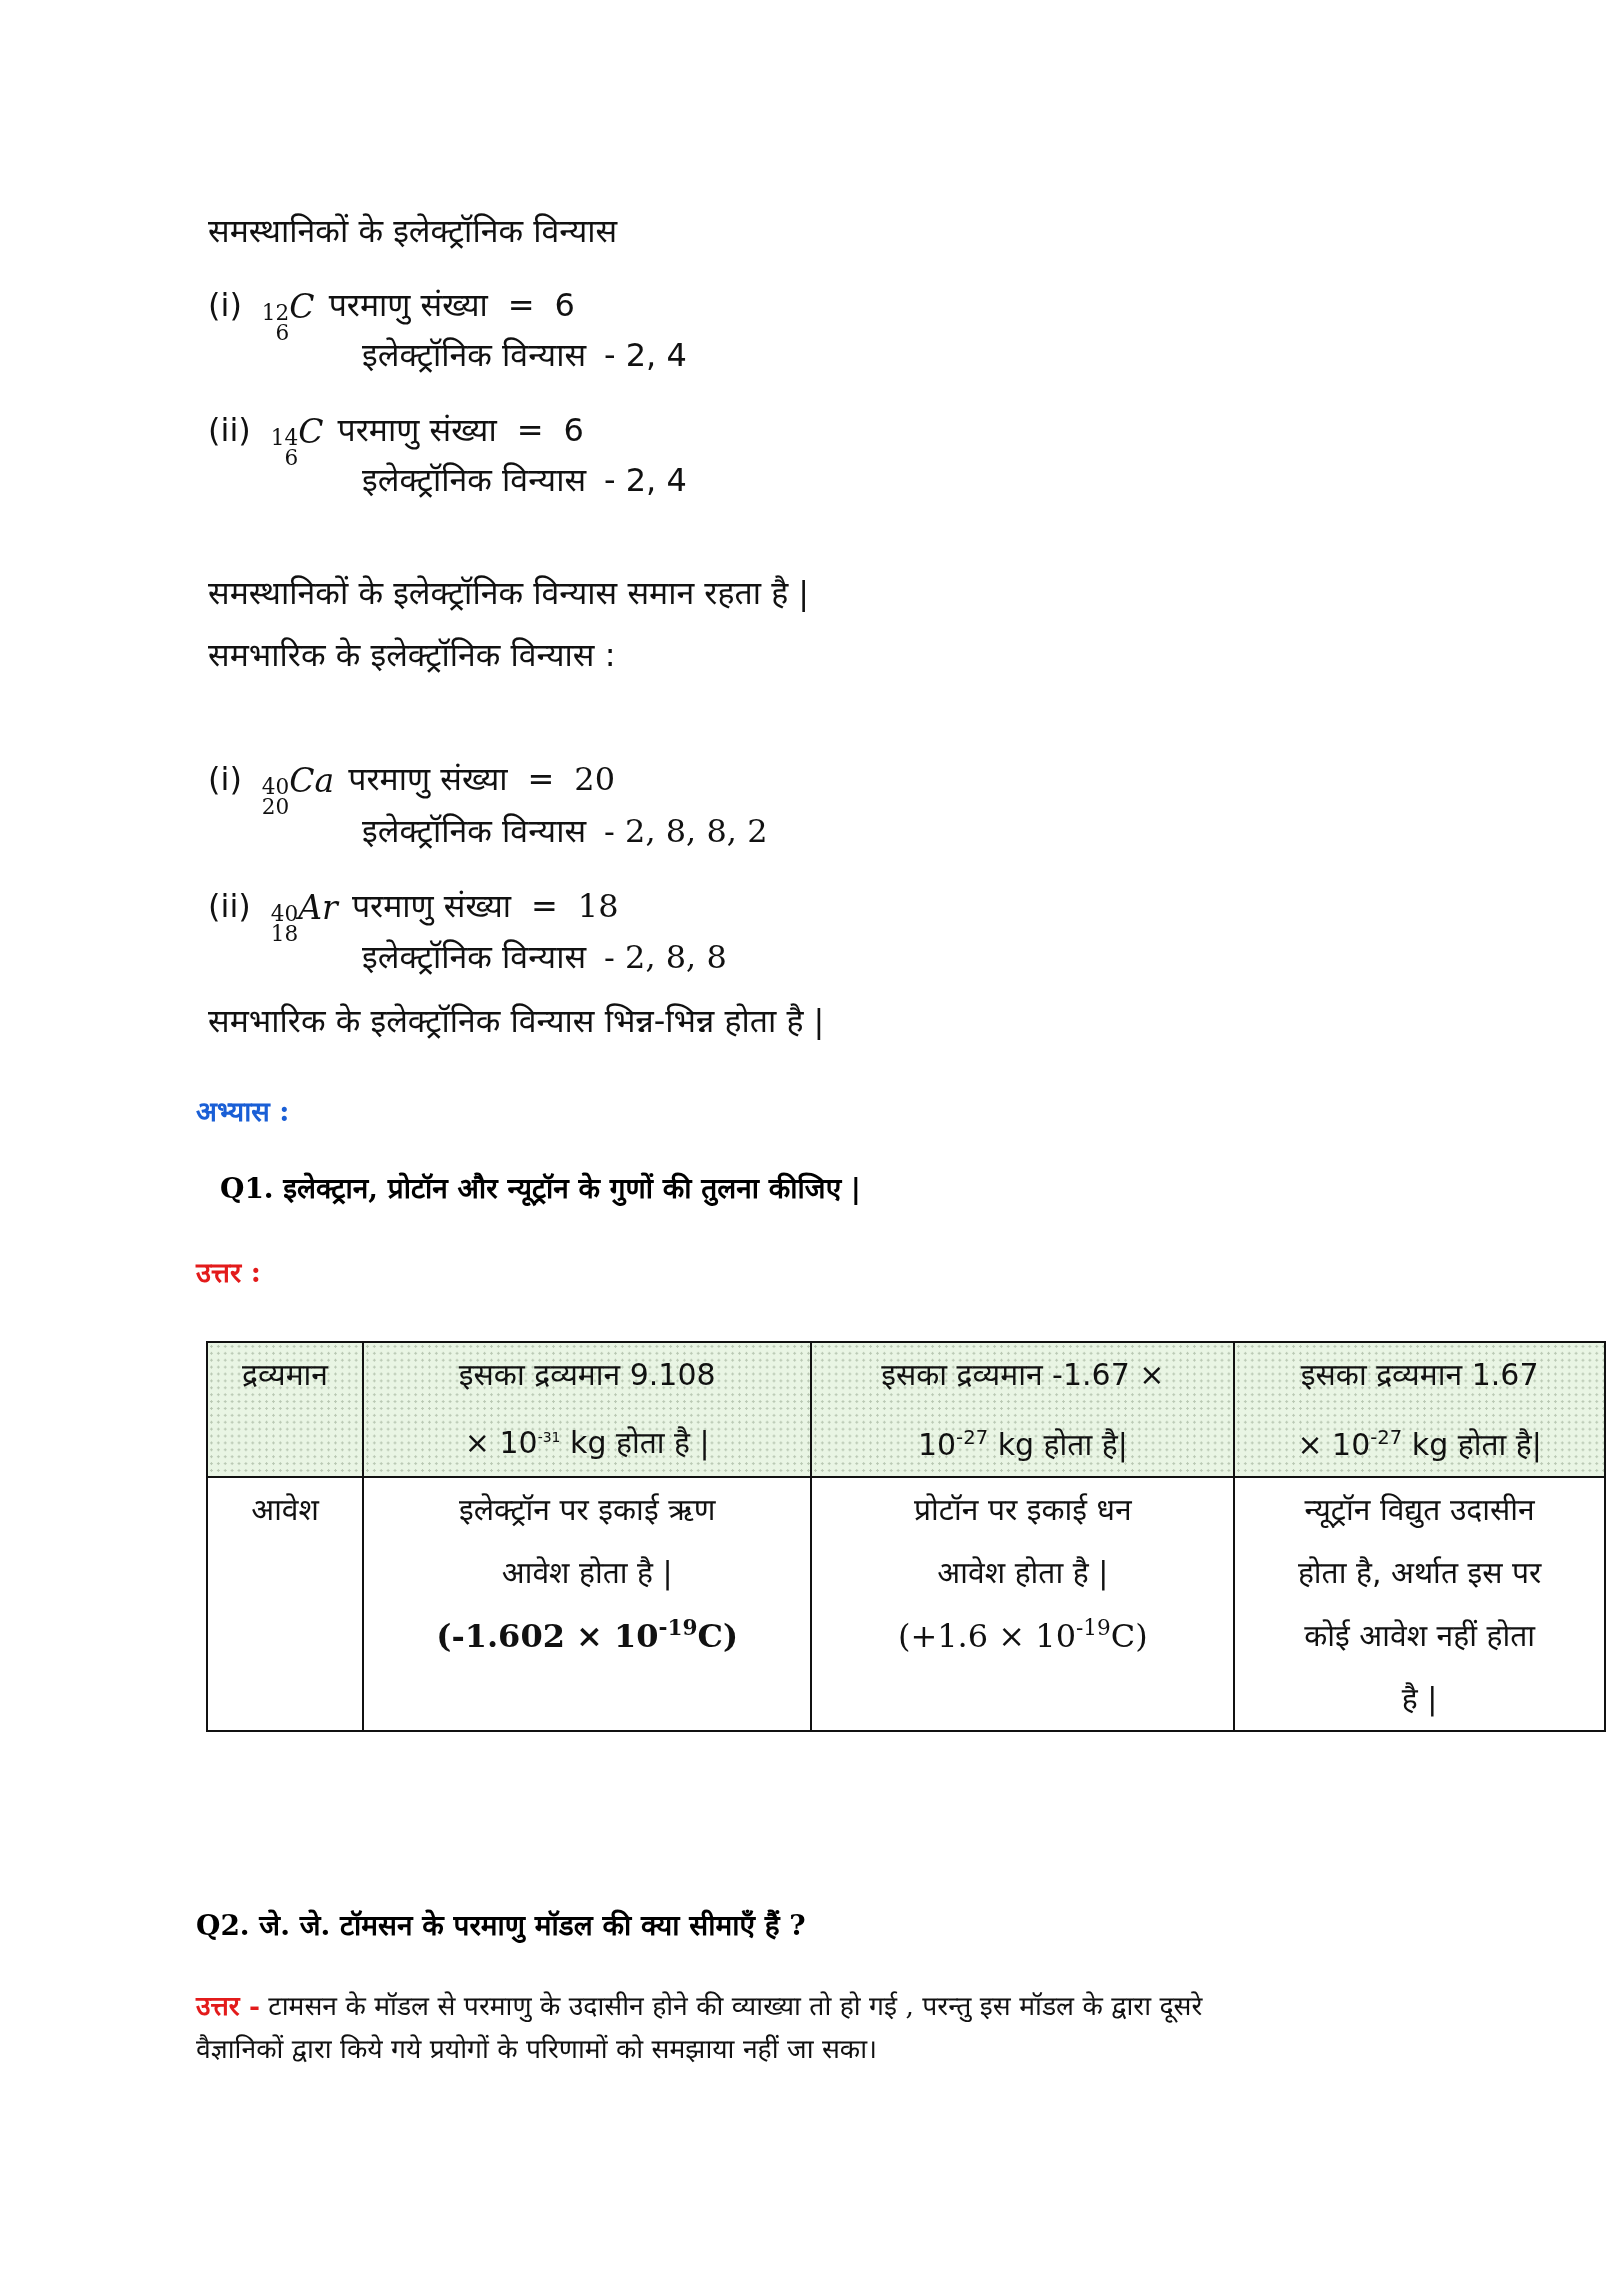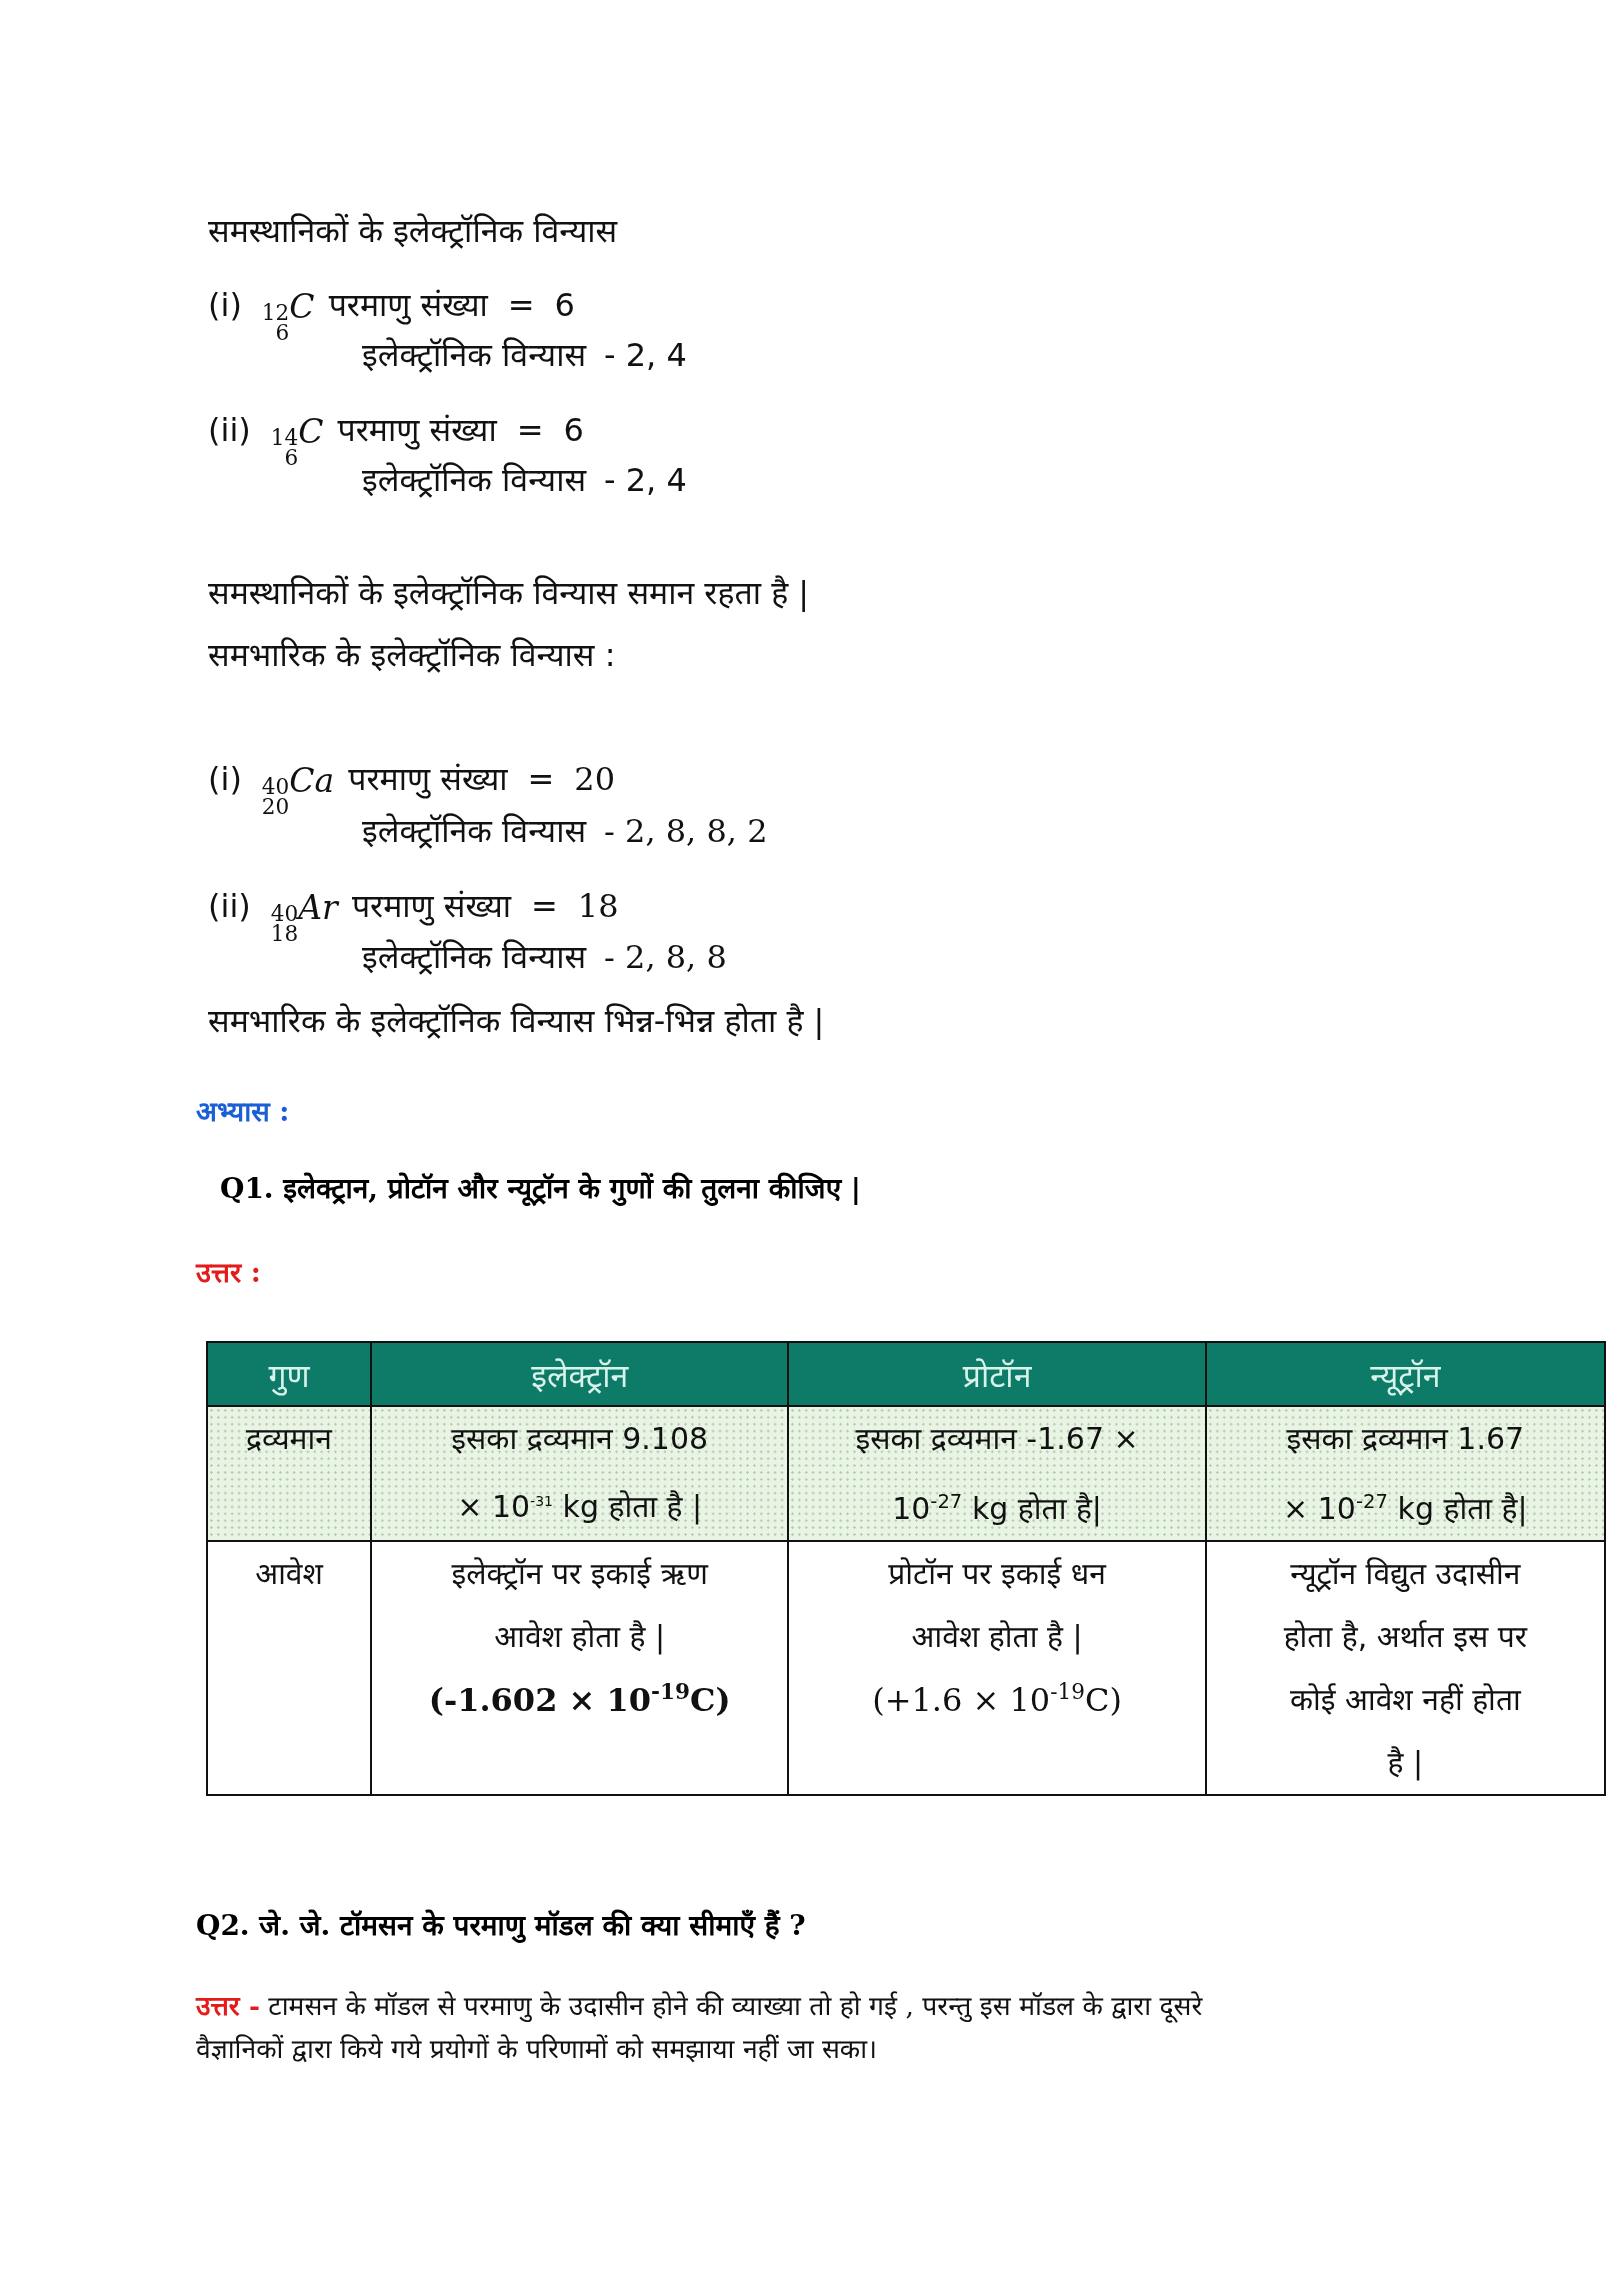--- a/index.html
+++ b/index.html
@@ -111,26 +111,20 @@
 <div class="line" style="top:1000px;">समभारिक के इलेक्ट्रॉनिक विन्यास भिन्न-भिन्न होता है |</div>
 
 <div class="line label-blue" style="top:1090px; left:196px;">अभ्यास :</div>
 
 <div class="q" style="top:1168px;margin-left:24px;">Q1. इलेक्ट्रान, प्रोटॉन और न्यूट्रॉन के गुणों की तुलना कीजिए |</div>
 
 <div class="line label-red" style="top:1251px; left:196px;">उत्तर :</div>
 
 <table class="cmp">
   <tbody>
-      <tr>
-    <th class="c1">गुण</th>
-    <th class="c2">इलेक्ट्रॉन</th>
-    <th class="c3">प्रोटॉन</th>
-    <th class="c4">न्यूट्रॉन</th>
-  </tr>
   <tr class="dotted" style="height:125px;padding-left:39px;">
     <td class="cell">द्रव्यमान</td>
     <td class="cell">
       <div>इसका द्रव्यमान 9.108</div>
       <div><span>× 10</span><sup style="font-size:14px">-31</sup><span> kg होता है |</span></div>
     </td>
     <td class="cell">
       <div>इसका द्रव्यमान -1.67 ×</div>
       <div><span>10</span><sup style="font-size:19.6px">-27</sup><span> kg होता है|</span></div>
     </td>

